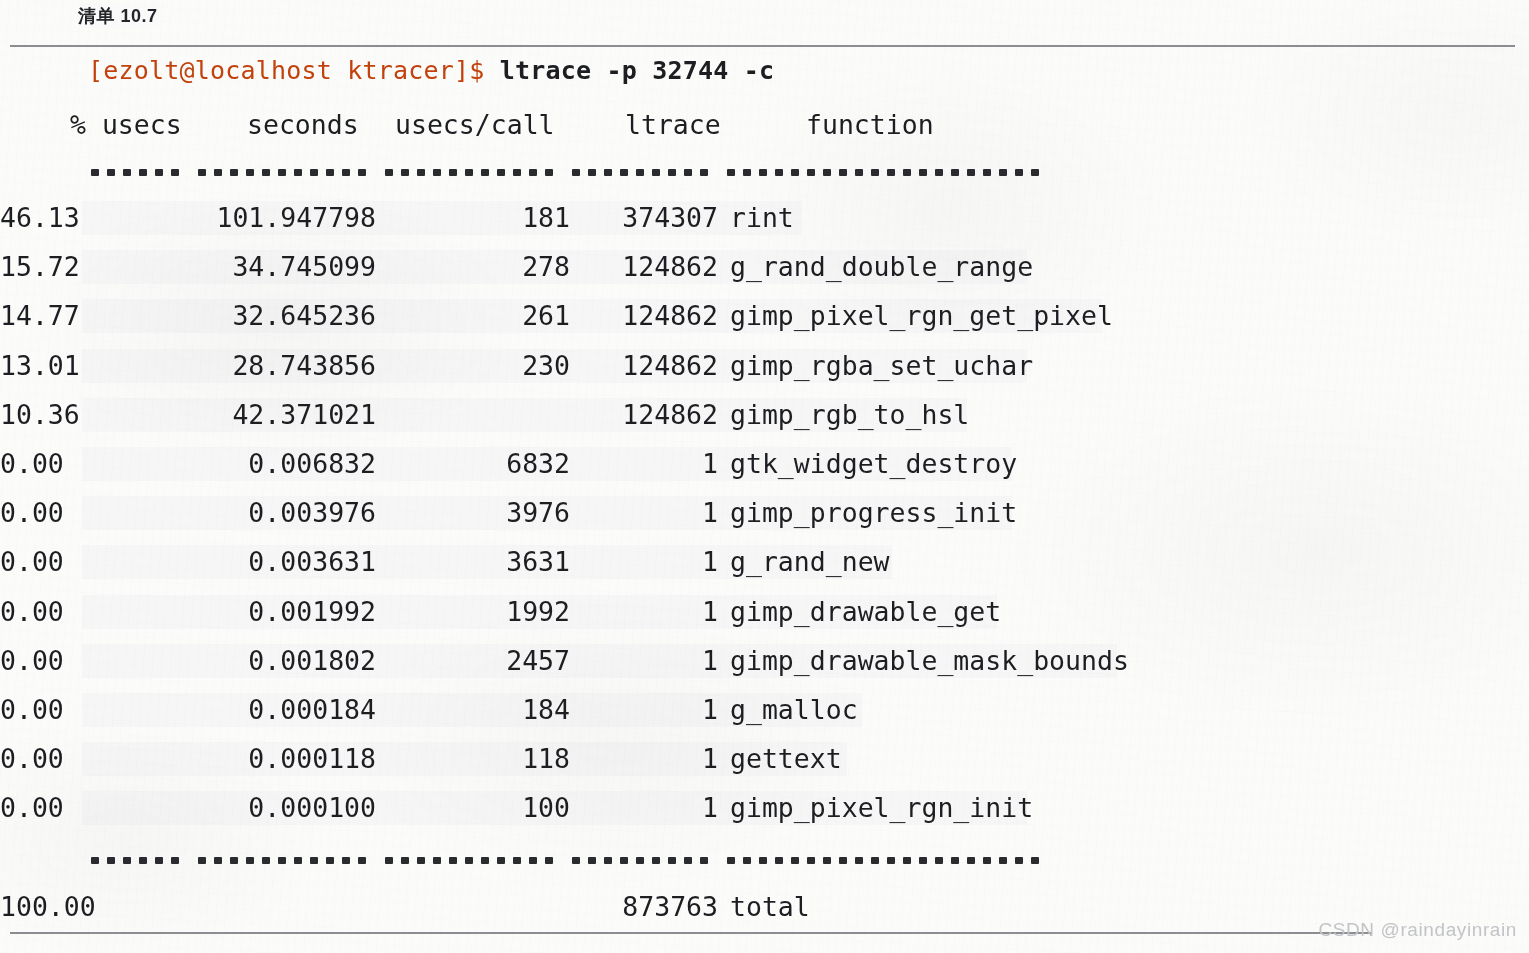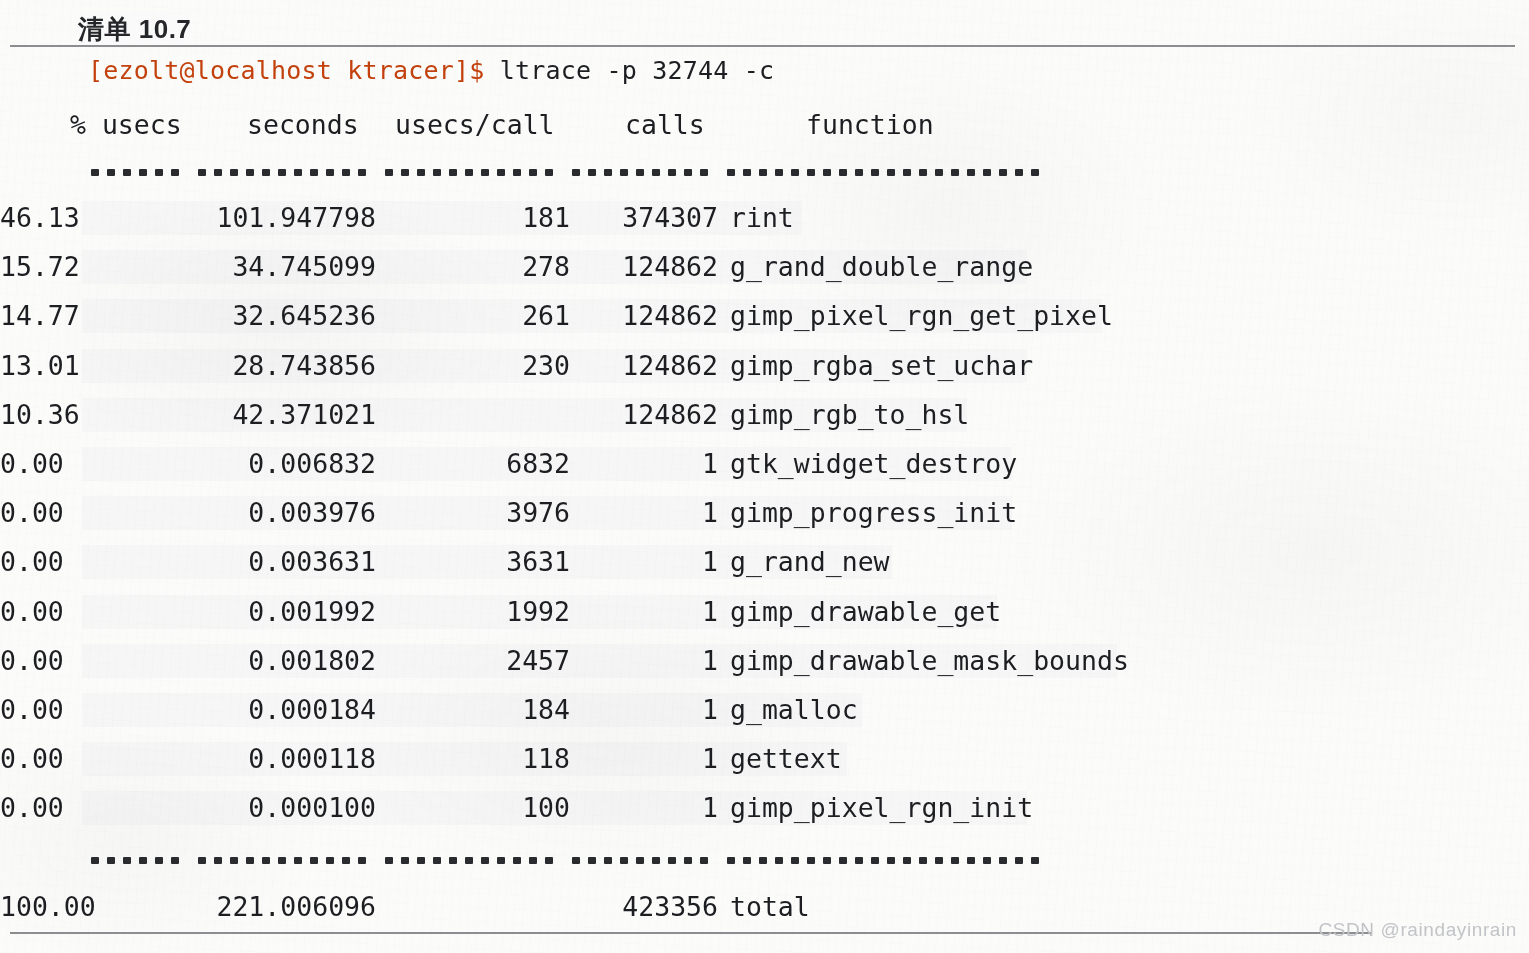--- a/index.html
+++ b/index.html
@@ -36,23 +36,23 @@
       radial-gradient(ellipse 300px 180px at 95% 12%, rgba(120,120,125,0.032), rgba(0,0,0,0) 72%),
       repeating-linear-gradient(94deg, rgba(140,140,145,0.020) 0px, rgba(140,140,145,0.020) 1px, rgba(0,0,0,0) 1px, rgba(0,0,0,0) 9px),
       repeating-linear-gradient(3deg, rgba(140,140,145,0.016) 0px, rgba(140,140,145,0.016) 1px, rgba(0,0,0,0) 1px, rgba(0,0,0,0) 14px);
     mix-blend-mode: multiply;
   }
 
   
   #caption {
     position: absolute;
     left: 78px;
-    top: 12px;
+    top: 4px;
     font-family: "Liberation Sans", sans-serif;
-    font-size: 26px;
+    font-size: 18px;
     font-weight: 600;
     color: #25262a;
     letter-spacing: 0.5px;
     background: rgba(250,250,249,0.55);
     white-space: nowrap;
   }
 
   
   .rule {
     position: absolute;
@@ -83,21 +83,21 @@
     white-space: nowrap;
   }
 
   #cmd-line {
     top: 56px;
     padding-left: 88px;
     font-size: 25px;
     letter-spacing: 0.2px;
   }
   #cmd-line .prompt { color: #c2410c; }
-  #cmd-line .cmd    { color: #1d1e22; }
+  #cmd-line .cmd    { color: #1d1e22; font-weight: bold; }
 
   #header-line { top: 106px; }
   #sep-top     { top: 152px; }
   #sep-bottom  { top: 840px; }
   #total-line  { top: 888px; }
 
   
   .cell {
     position: absolute;
     top: 0;
@@ -188,21 +188,21 @@
   <div id="listing">
 
     <div class="line" id="cmd-line">
       <span class="prompt">[ezolt@localhost ktracer]$</span><span> </span><span class="cmd">ltrace -p 32744 -c</span>
     </div>
 
     <div class="line" id="header-line">
       <span class="hdr h-pct">% usecs</span>
       <span class="hdr h-sec">seconds</span>
       <span class="hdr h-us">usecs/call</span>
-      <span class="hdr h-calls">calls</span>
+      <span class="hdr h-calls">ltrace</span>
       <span class="hdr h-fn">function</span>
     </div>
 
     <div class="line" id="sep-top">
       <div class="dots" style="left:88px;">
           <span class="dotgrp">
             <span class="dot"></span>
             <span class="dot"></span>
             <span class="dot"></span>
             <span class="dot"></span>
@@ -444,23 +444,22 @@
             <span class="dot"></span>
             <span class="dot"></span>
             <span class="dot"></span>
             <span class="dot"></span>
           </span>
         </div>
     </div>
 
     <div class="line" id="total-line">
       <span class="cell c-pct">100.00</span>
-      <span class="cell c-sec">221.006096</span>
       <span class="cell c-us"></span>
-      <span class="cell c-calls">423356</span>
+      <span class="cell c-calls">873763</span>
       <span class="cell c-fn">total</span>
     </div>
 
   </div>
 
   <div id="watermark">CSDN @raindayinrain</div>
 
 </div>
 
 </body></html>

